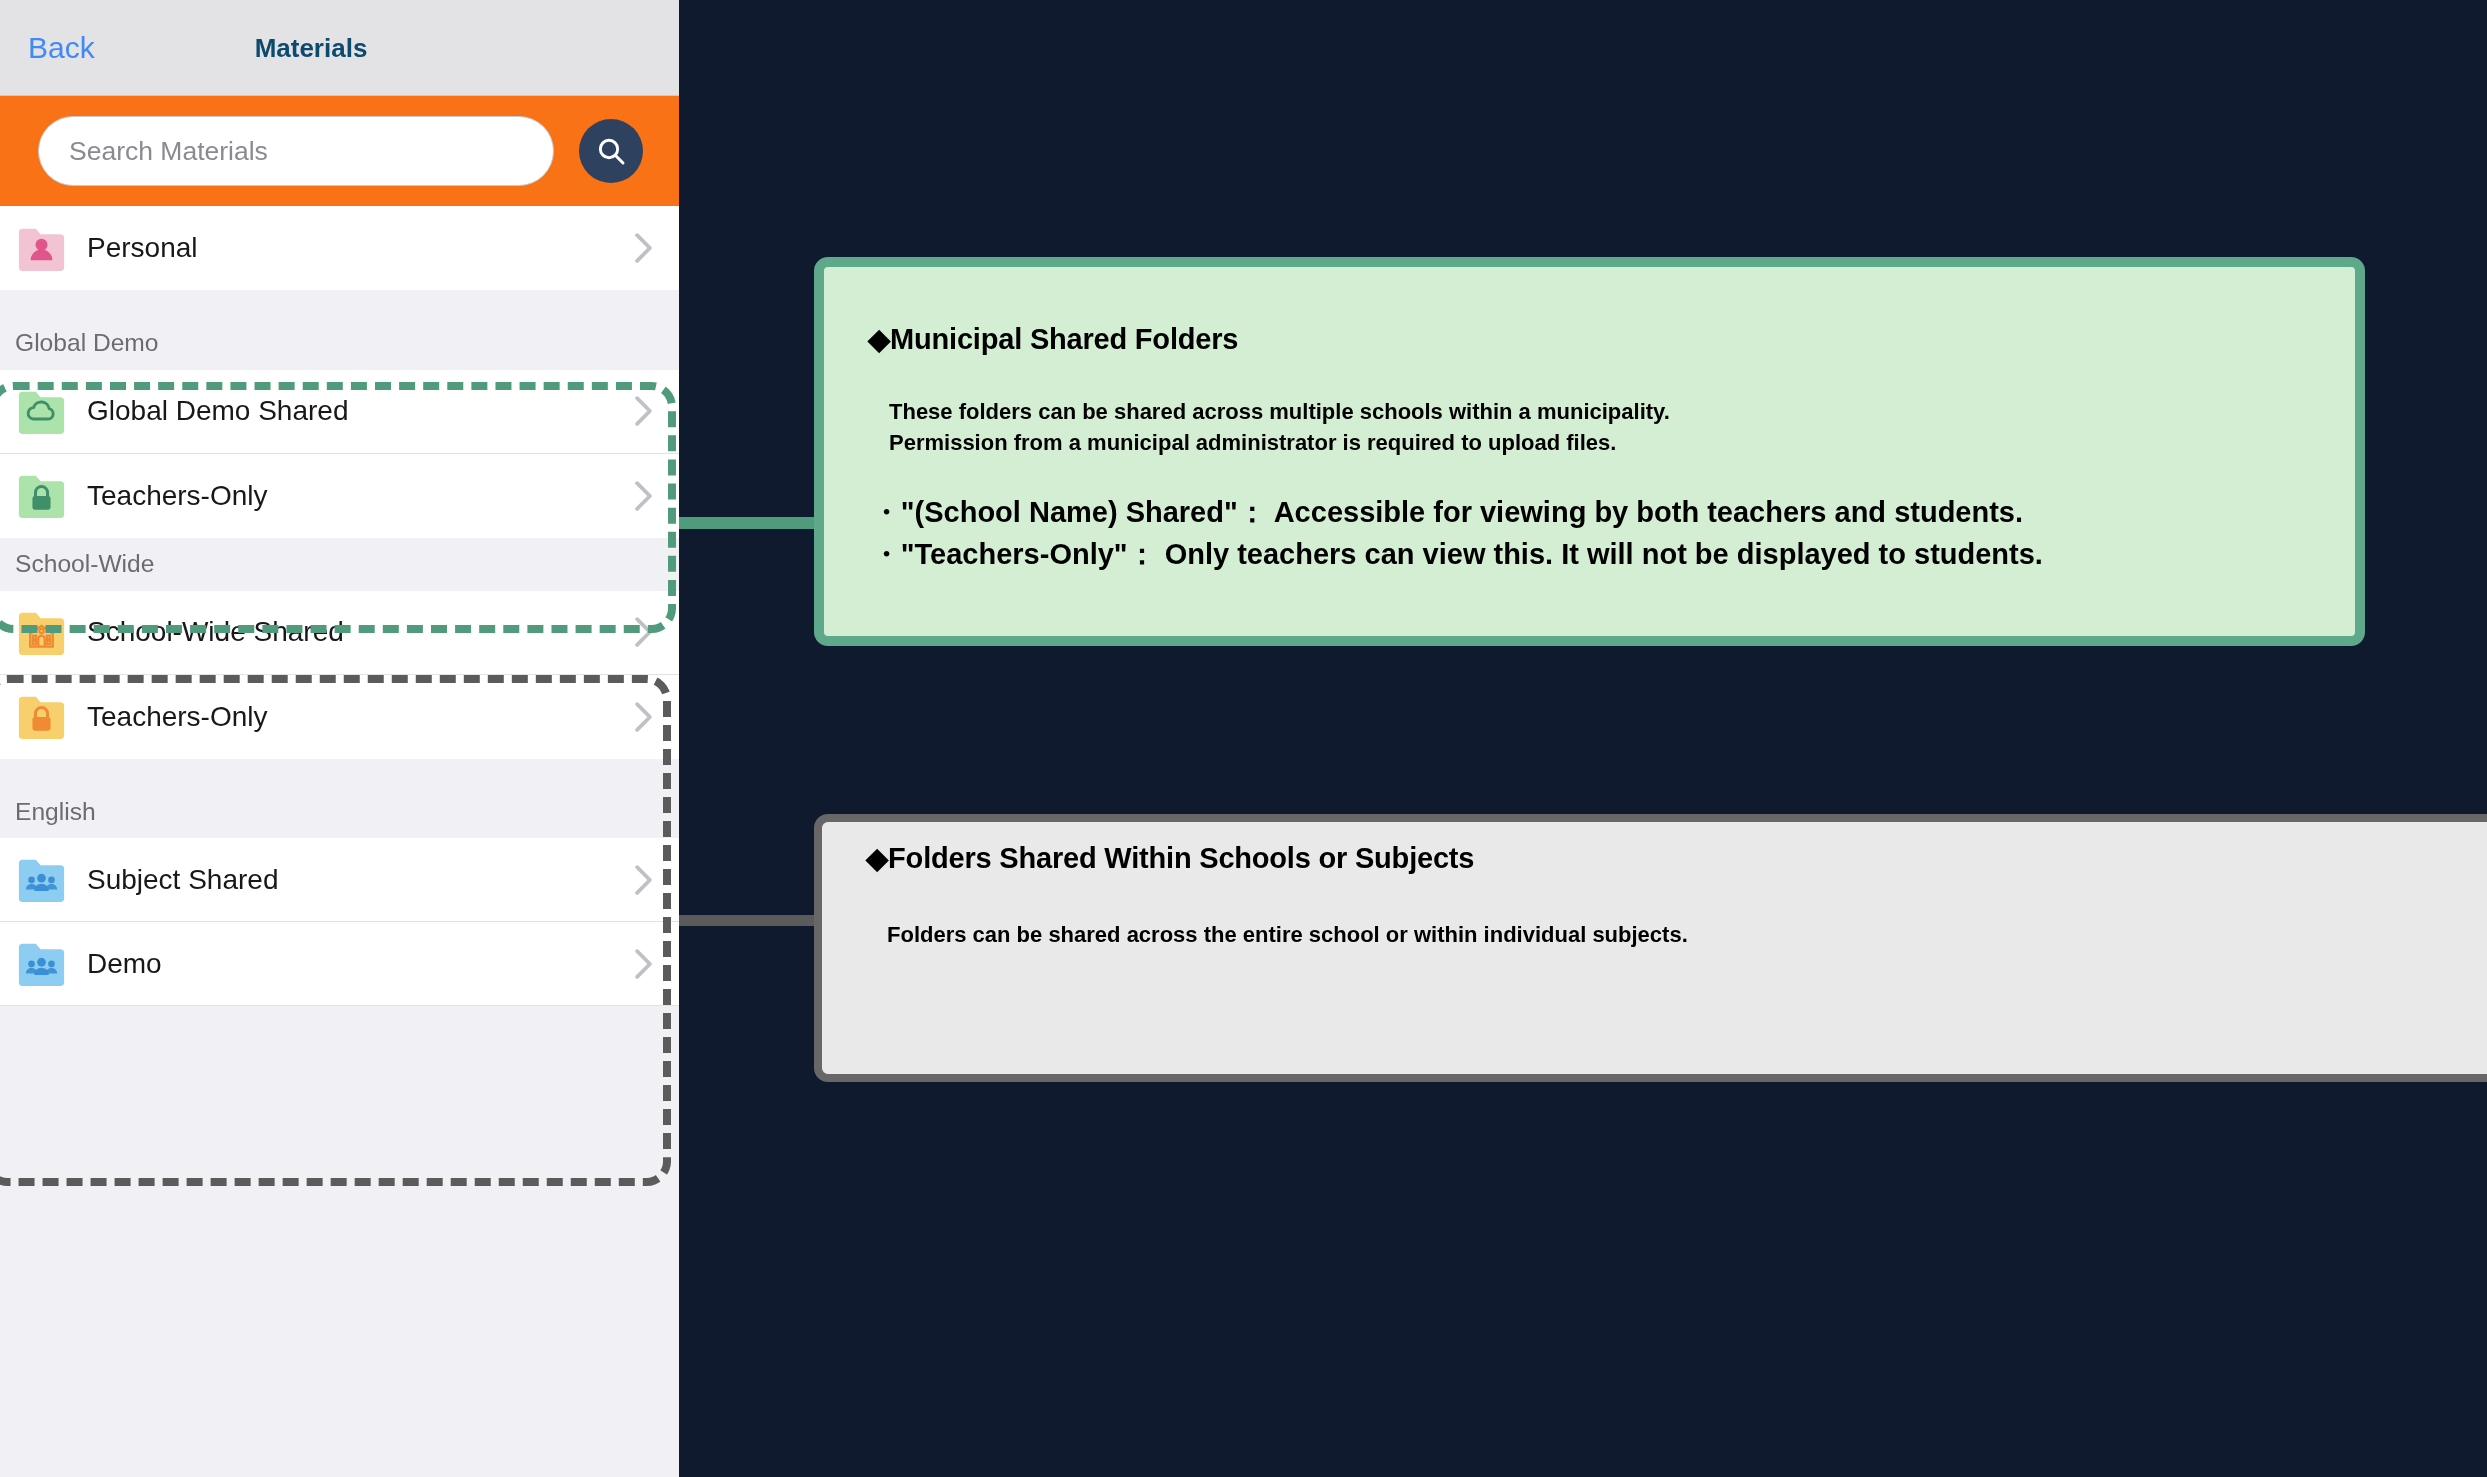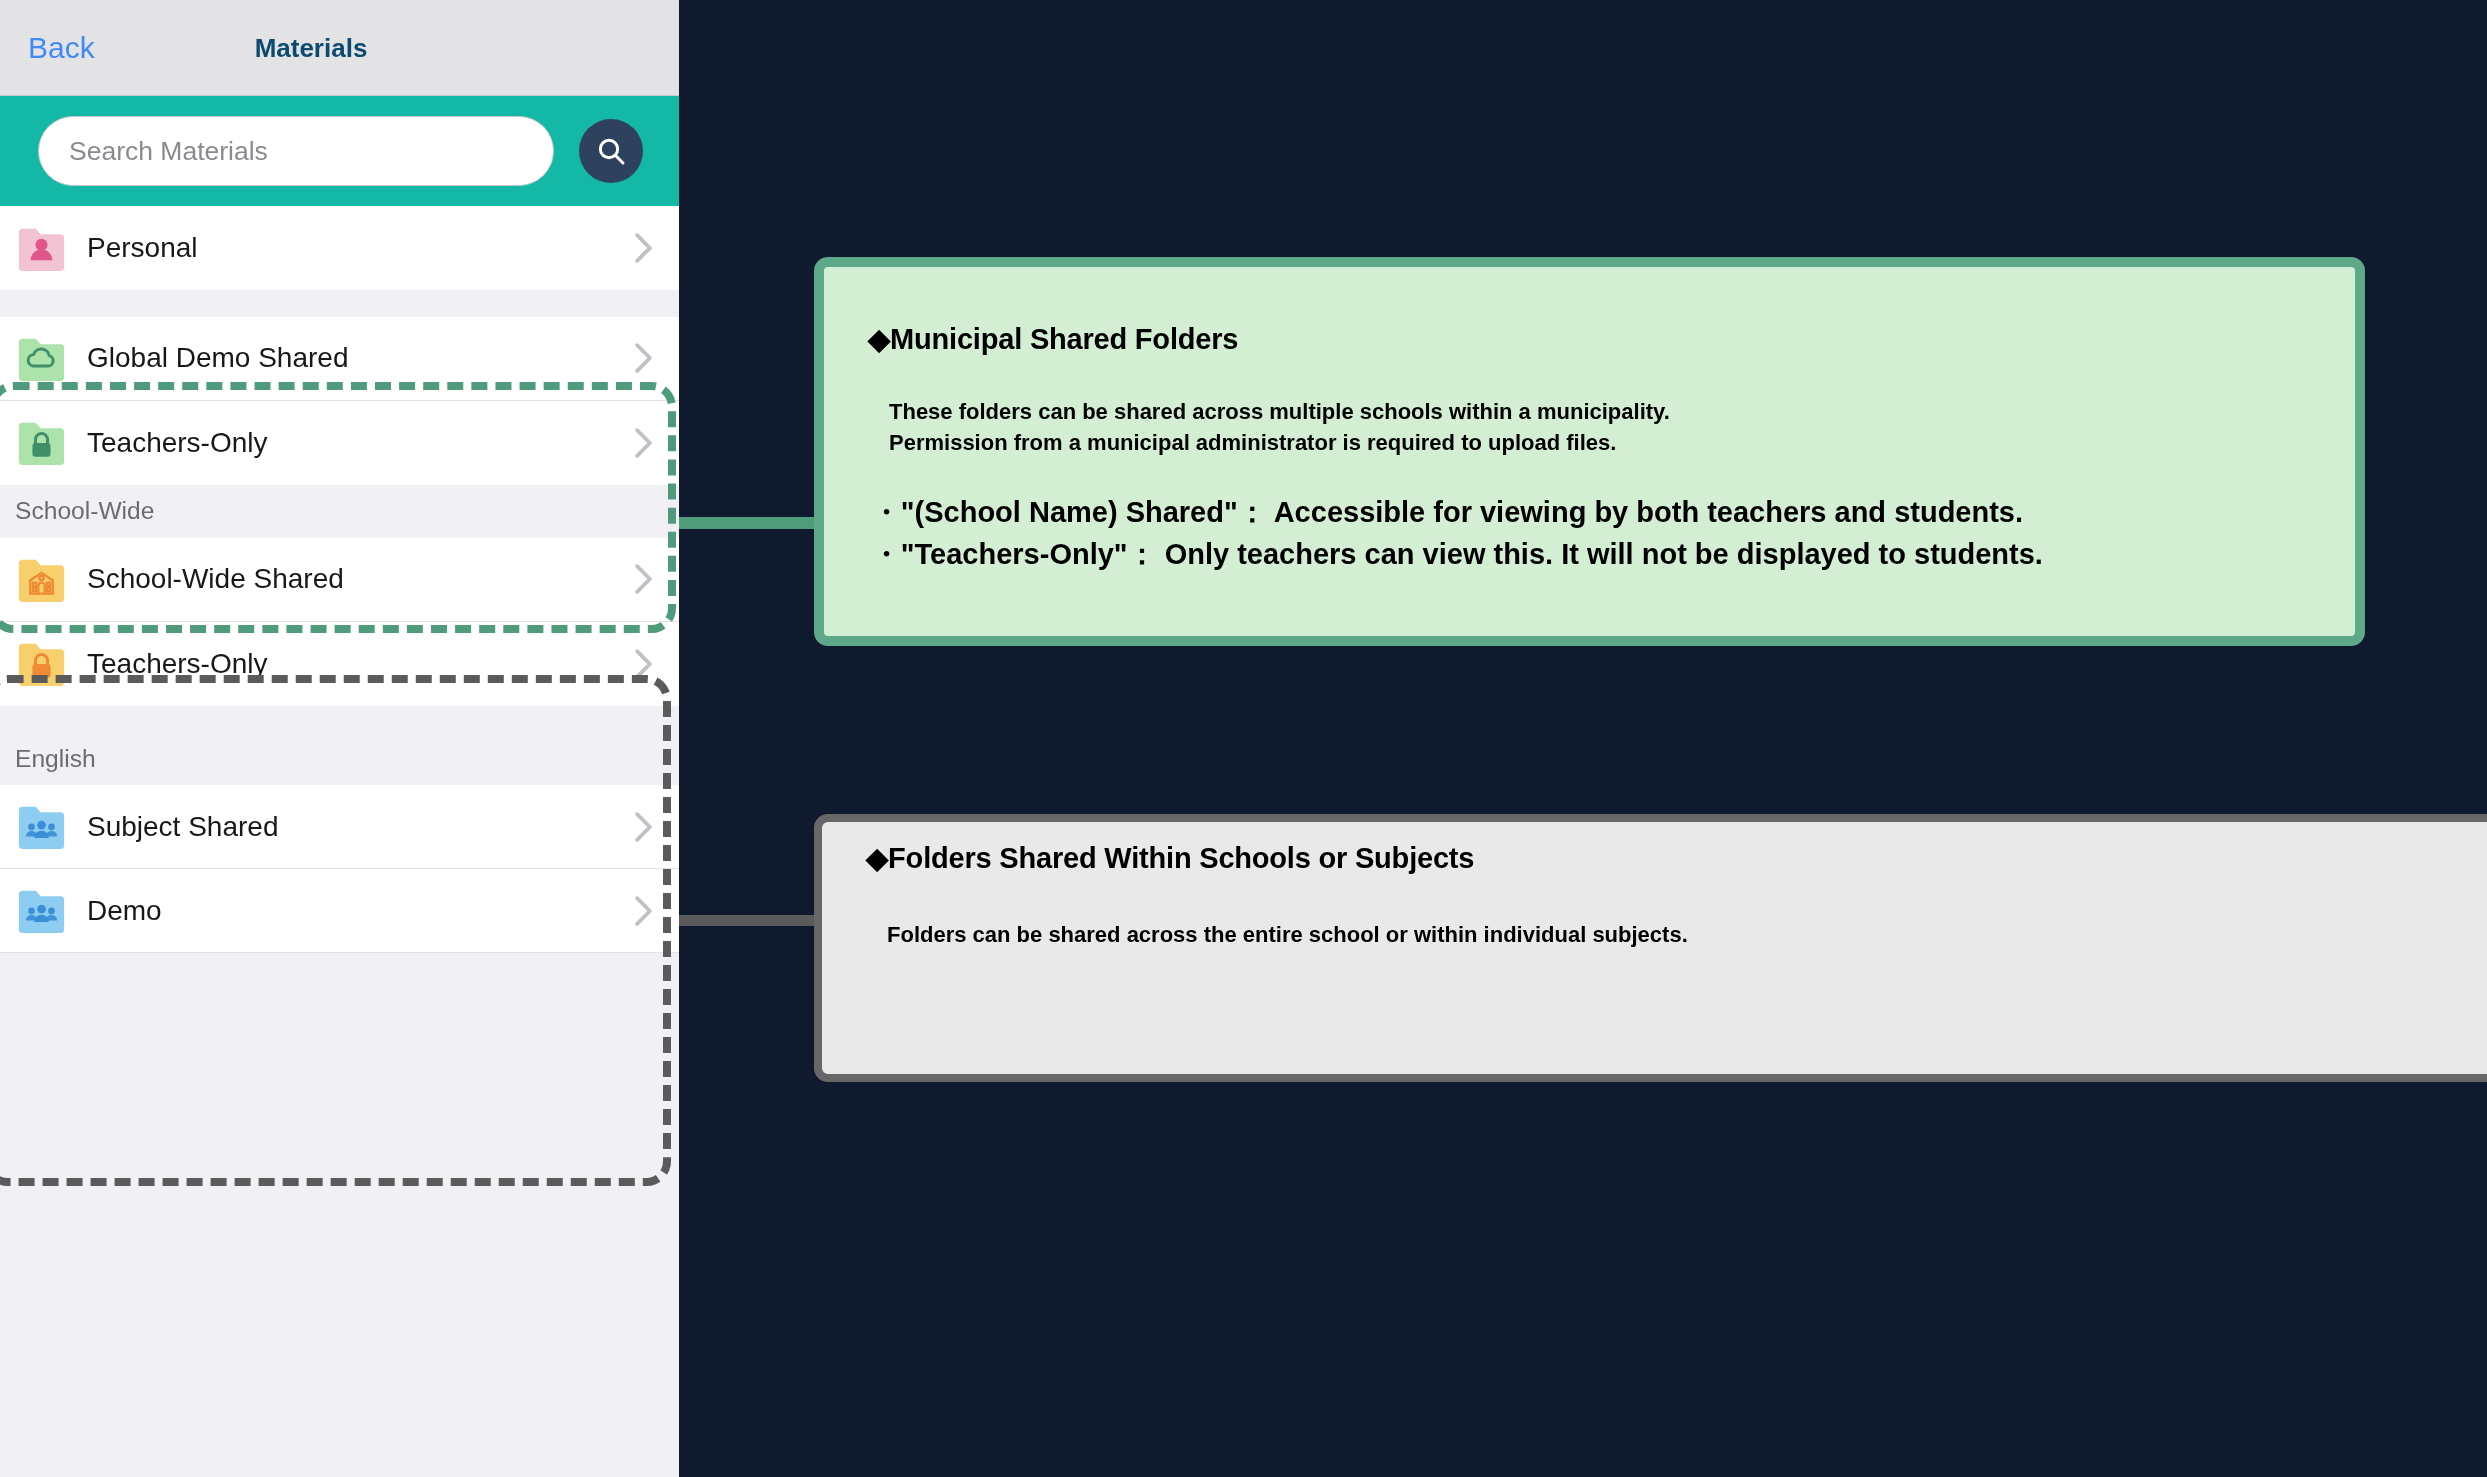--- a/index.html
+++ b/index.html
@@ -54,21 +54,21 @@
     padding-right: 57px;
   }
 
   
   #search-row {
     height: 110px;
     display: flex;
     align-items: center;
     padding: 0 36px 0 38px;
     gap: 24.6px;
-    background: #14b8a6;
+    background: #f97316;
   }
   #search-input {
     flex: 1;
     height: 70px;
     border: 0.9px solid #c7c7cf;
     border-radius: 35px;
     background: #ffffff;
     font-size: 26.5px;
     color: #2a2a2a;
     padding: 0 30px;
@@ -259,20 +259,21 @@
     <span class="row-label">Personal</span>
     <span class="chevron">
       <svg viewBox="0 0 12 20" width="21" height="32" fill="none" stroke="currentColor" stroke-width="2.4" stroke-linecap="round" stroke-linejoin="round">
           <polyline points="2,2 10,10 2,18"></polyline>
         </svg>
     </span>
   </div>
 
   <div class="list-gap"></div>
 
+  <div class="section-head">Global Demo</div>
   <div class="row">
     <span class="row-icon">
       <svg viewBox="0 0 52 52">
         <path d="M2 9 a4 4 0 0 1 4-4 h14 l5 6 h21 a4 4 0 0 1 4 4 v31 a4 4 0 0 1 -4 4 H6 a4 4 0 0 1 -4-4 Z" fill="#abe3ab"></path>
         <path d="M17 34 a6.2 6.2 0 0 1 0.6 -12.3 a8.6 8.6 0 0 1 16.6 1.3 a5.6 5.6 0 0 1 -1.2 11 Z" fill="none" stroke="#3f8f6a" stroke-width="3.1" stroke-linejoin="round"></path>
       </svg>
     </span>
     <span class="row-label">Global Demo Shared</span>
     <span class="chevron">
       <svg viewBox="0 0 12 20" width="21" height="32" fill="none" stroke="currentColor" stroke-width="2.4" stroke-linecap="round" stroke-linejoin="round">

